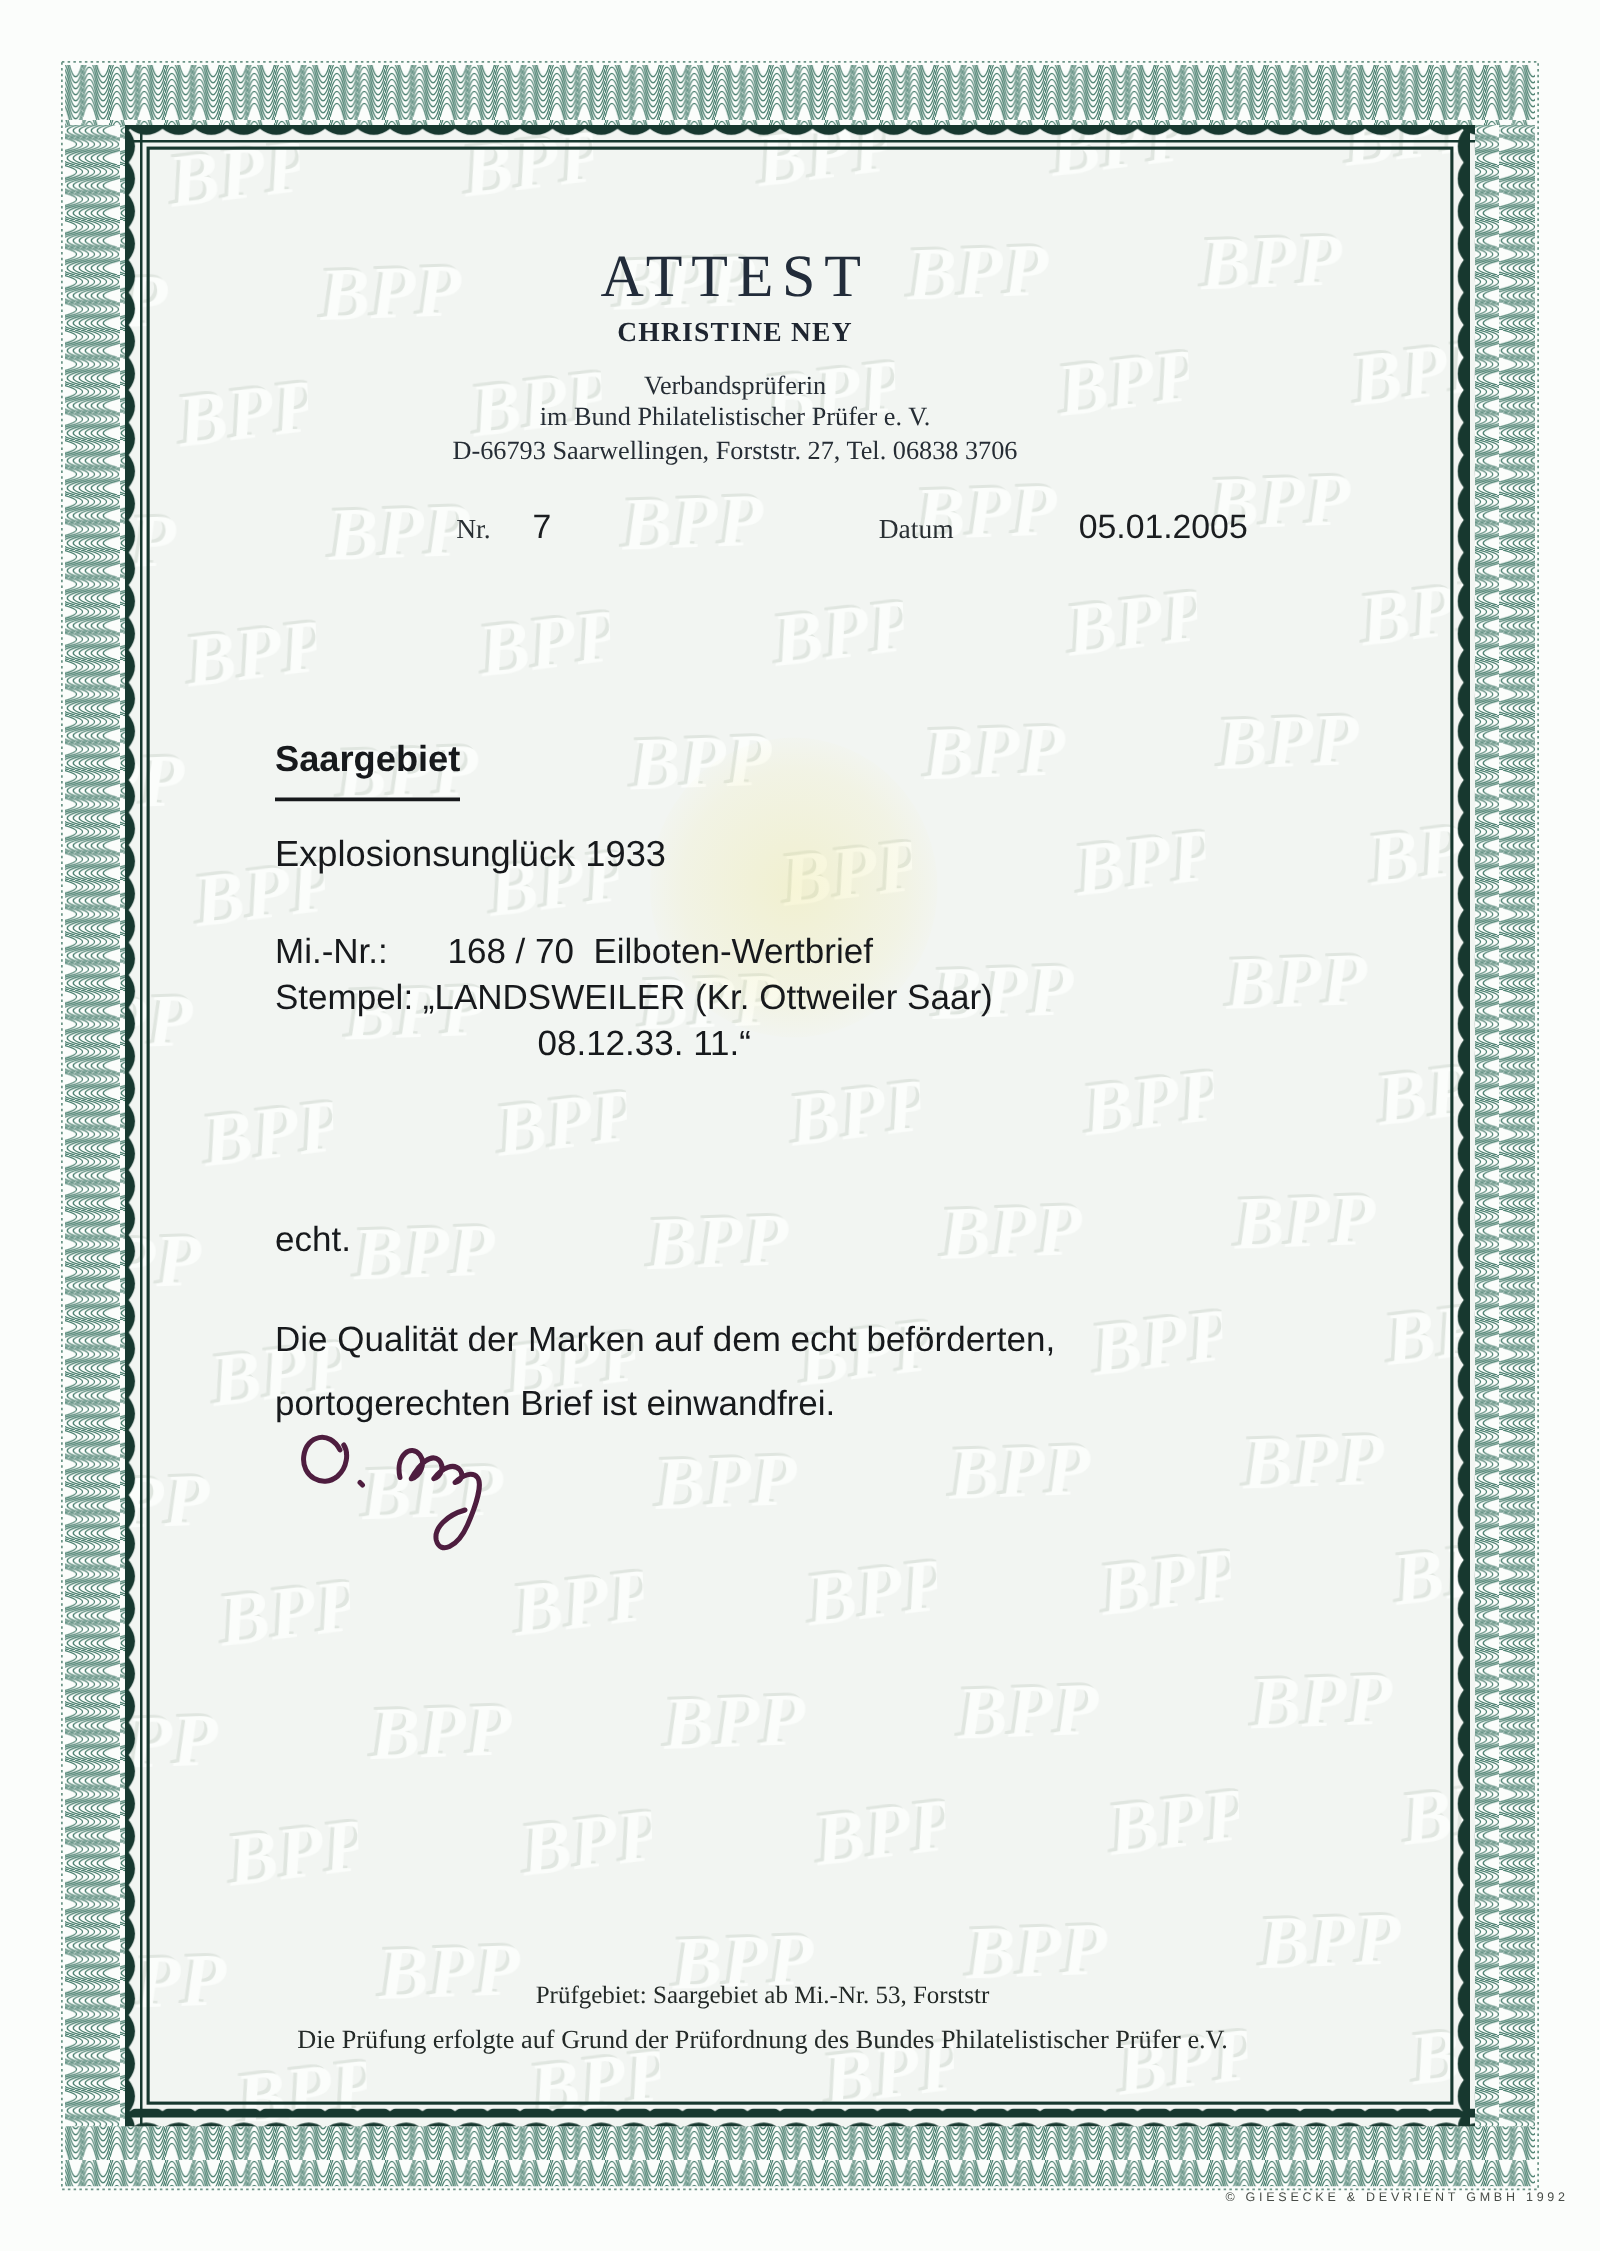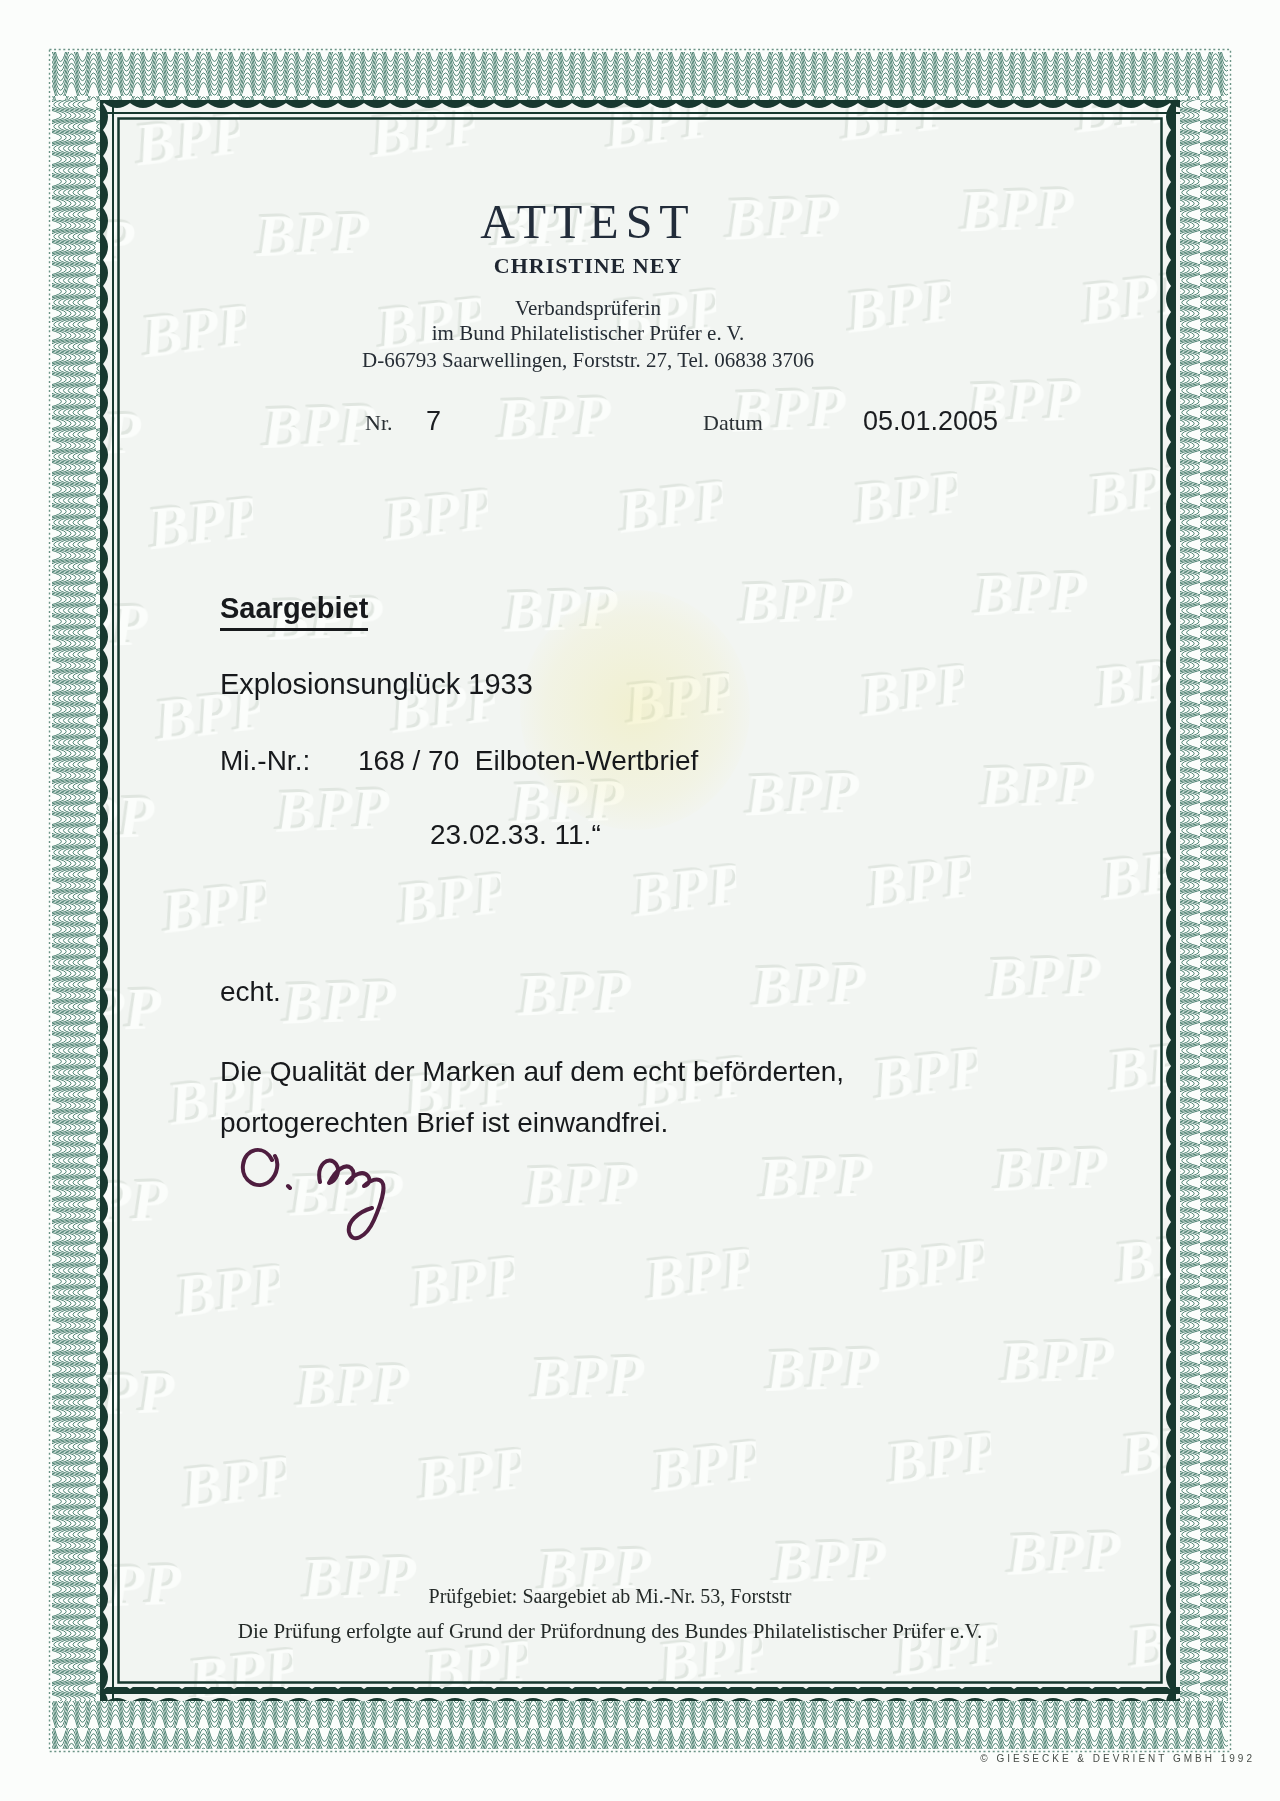--- a/index.html
+++ b/index.html
@@ -21,21 +21,21 @@
   .hdr-line{position:absolute;left:118px;width:940px;text-align:center;
     font-family:"Liberation Serif",serif;color:#262d35;white-space:pre;}
   .t-title{top:194px;font-size:48px;letter-spacing:7px;color:#222c3a;}
   .t-name{top:253px;font-size:22px;font-weight:bold;letter-spacing:1px;color:#1e2530;}
   .t-role{top:296px;font-size:21px;}
   .t-assoc{top:321px;font-size:21px;}
   .t-addr{top:348px;font-size:21px;}
   .meta-label{position:absolute;font-family:"Liberation Serif",serif;font-size:22px;color:#2a3034;white-space:pre;}
   .meta-value{position:absolute;font-family:"Liberation Sans",sans-serif;font-size:27px;color:#1b1d20;white-space:pre;}
   .body-line{position:absolute;font-family:"Liberation Sans",sans-serif;font-size:28px;color:#17191c;white-space:pre;}
-  .region{font-size:29px;font-weight:bold;border-bottom:3px solid #17191c;padding-bottom:3px;}
+  .region{font-size:29px;font-weight:bold;border-bottom:3px solid #17191c;padding-bottom:13px;}
   .ftr-line{position:absolute;left:130px;width:960px;text-align:center;
     font-family:"Liberation Serif",serif;color:#242a28;white-space:pre;}
   .f1{top:1585px;font-size:20px;}
   .f2{top:1619px;font-size:21px;}
   .printer{position:absolute;right:25px;top:1753px;font-family:"Liberation Sans",sans-serif;
     font-size:10px;letter-spacing:3px;color:#474c47;white-space:pre;}
   #sig-svg{position:absolute;left:228px;top:1130px;z-index:4;}
 </style>
 </head>
 <body>
@@ -126,21 +126,22 @@
   <div class="meta-value" style="left:426px;top:406px;">7</div>
   <div class="meta-label" style="left:703px;top:410px;">Datum</div>
   <div class="meta-value" style="left:863px;top:406px;">05.01.2005</div>
 
   <div class="body-line region" style="left:220px;top:592px;">Saargebiet</div>
   <div class="body-line" style="left:220px;top:668px;font-size:29px;">Explosionsunglück 1933</div>
 
   <div class="body-line" style="left:220px;top:745px;">Mi.-Nr.:</div>
   <div class="body-line" style="left:358px;top:745px;">168 / 70  Eilboten-Wertbrief</div>
 
-  <div class="body-line" style="left:430px;top:819px;">23.02.33. 11.“</div>
+  <div class="body-line" style="left:220px;top:782px;">Stempel: „LANDSWEILER (Kr. Ottweiler Saar)</div>
+  <div class="body-line" style="left:430px;top:819px;">08.12.33. 11.“</div>
 
   <div class="body-line" style="left:220px;top:976px;">echt.</div>
 
   <div class="body-line" style="left:220px;top:1056px;">Die Qualität der Marken auf dem echt beförderten,</div>
   <div class="body-line" style="left:220px;top:1091px;margin-top:16px;">portogerechten Brief ist einwandfrei.</div>
 
   <div class="ftr-line f1">Prüfgebiet: Saargebiet ab Mi.-Nr. 53, Forststr</div>
   <div class="ftr-line f2">Die Prüfung erfolgte auf Grund der Prüfordnung des Bundes Philatelistischer Prüfer e.V.</div>
   <div class="printer">© GIESECKE &amp; DEVRIENT GMBH 1992</div>
 </div>

